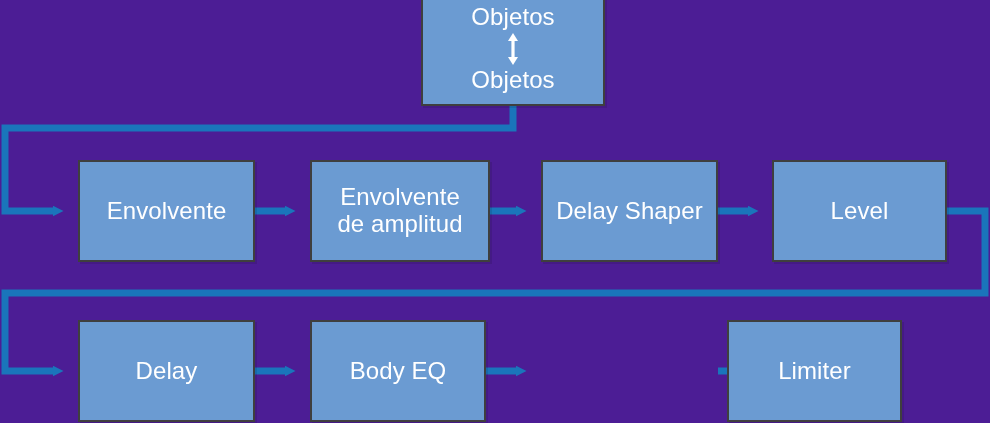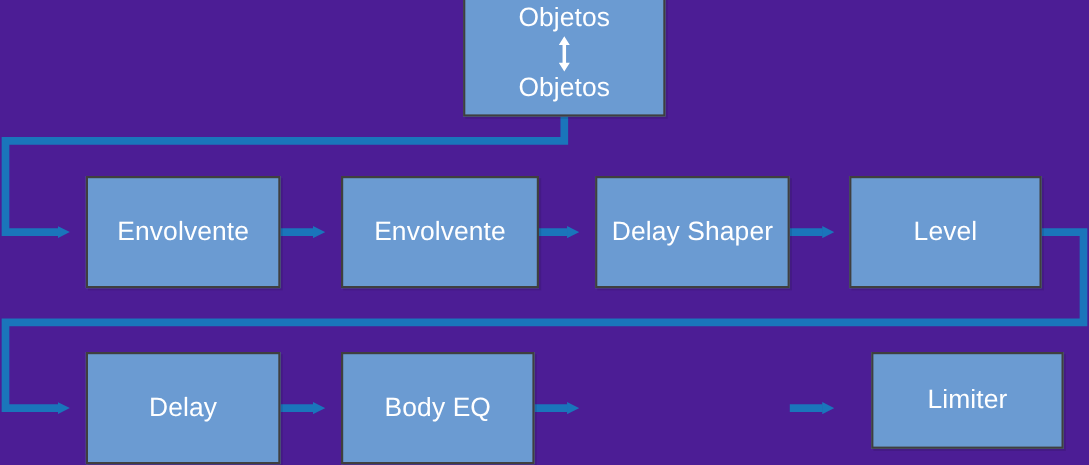--- a/index.html
+++ b/index.html
@@ -113,36 +113,37 @@
     </svg>
     <span class="label-line">Objetos</span>
   </div>
 
   <div class="node node-stack" style="left:78px; top:160px; width:177px; height:102px;">
     <span class="label-line">Envolvente</span>
   </div>
 
   <div class="node node-stack" style="left:310px; top:160px; width:180px; height:102px;">
     <span class="label-line">Envolvente</span>
+    <span class="label-line">de amplitud</span>
   </div>
 
   <div class="node node-stack" style="left:541px; top:160px; width:177px; height:102px;">
     <span class="label-line">Delay Shaper</span>
   </div>
 
   <div class="node node-stack" style="left:772px; top:160px; width:175px; height:102px;">
     <span class="label-line">Level</span>
   </div>
 
   <div class="node node-stack" style="left:78px; top:320px; width:177px; height:102px;">
     <span class="label-line">Delay</span>
   </div>
 
   <div class="node node-stack" style="left:310px; top:320px; width:176px; height:102px;justify-content:center;">
     <span class="label-line">Body EQ</span>
   </div>
 
 
-  <div class="node node-stack" style="left:792px; top:320px; width:175px; height:88px;">
+  <div class="node node-stack" style="left:727px; top:320px; width:175px; height:102px;">
     <span class="label-line">Limiter</span>
   </div>
 
 </div>
 
 </body></html>

